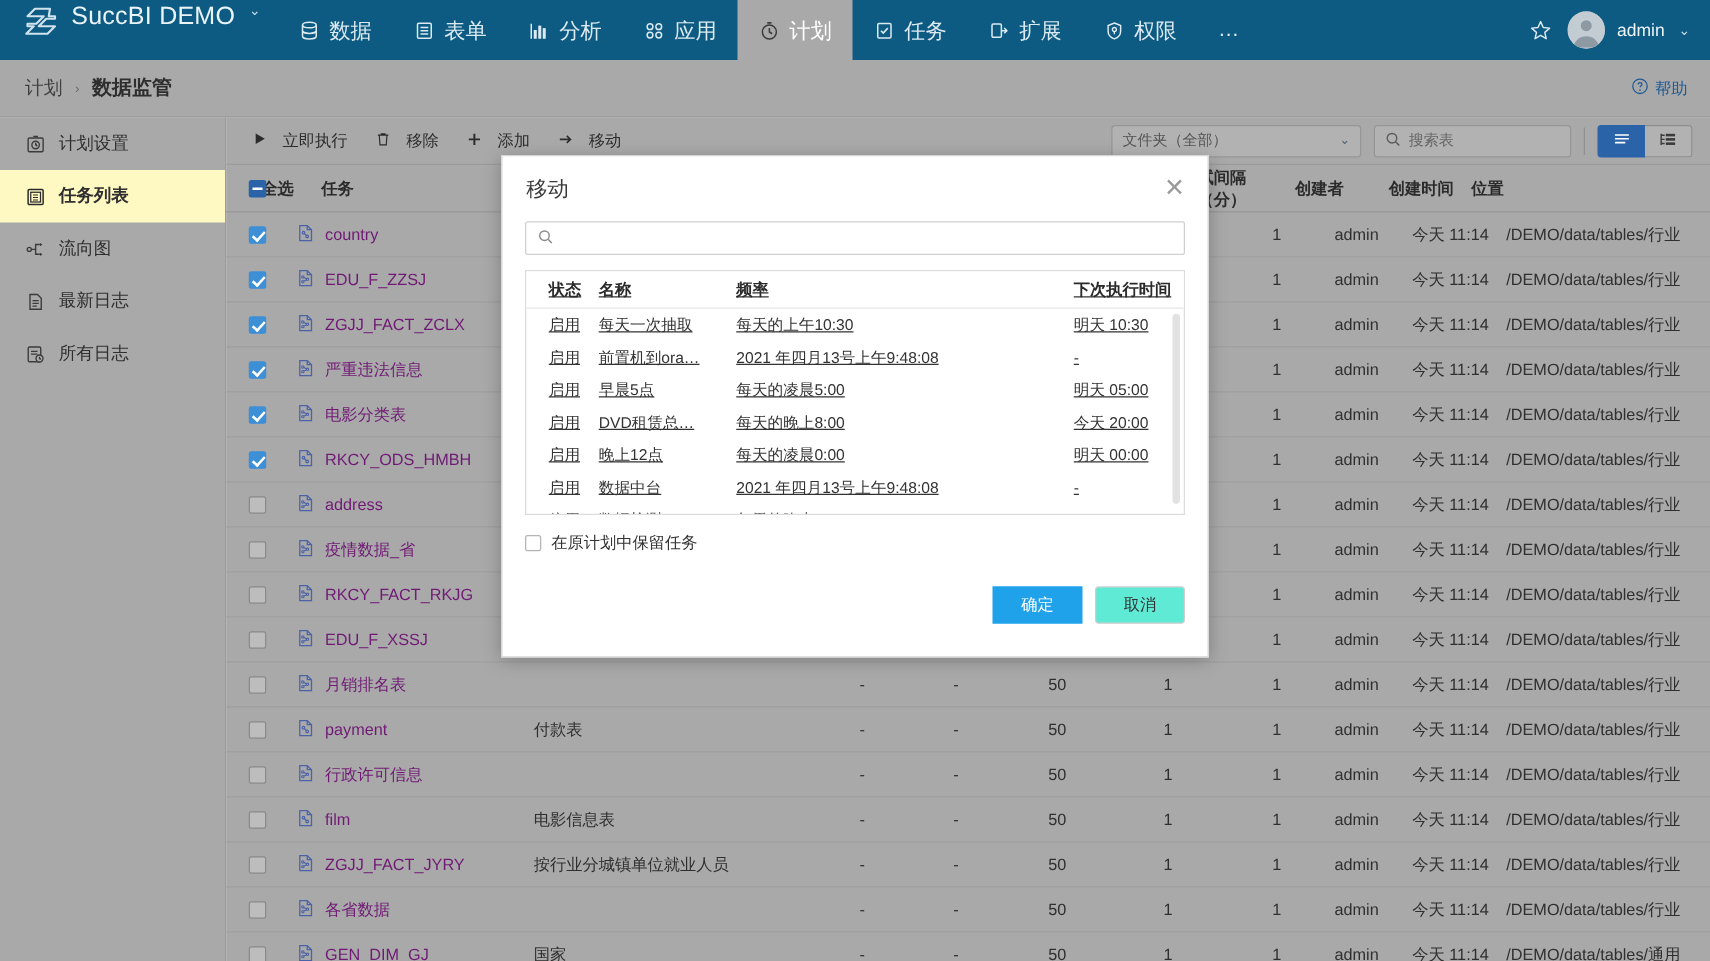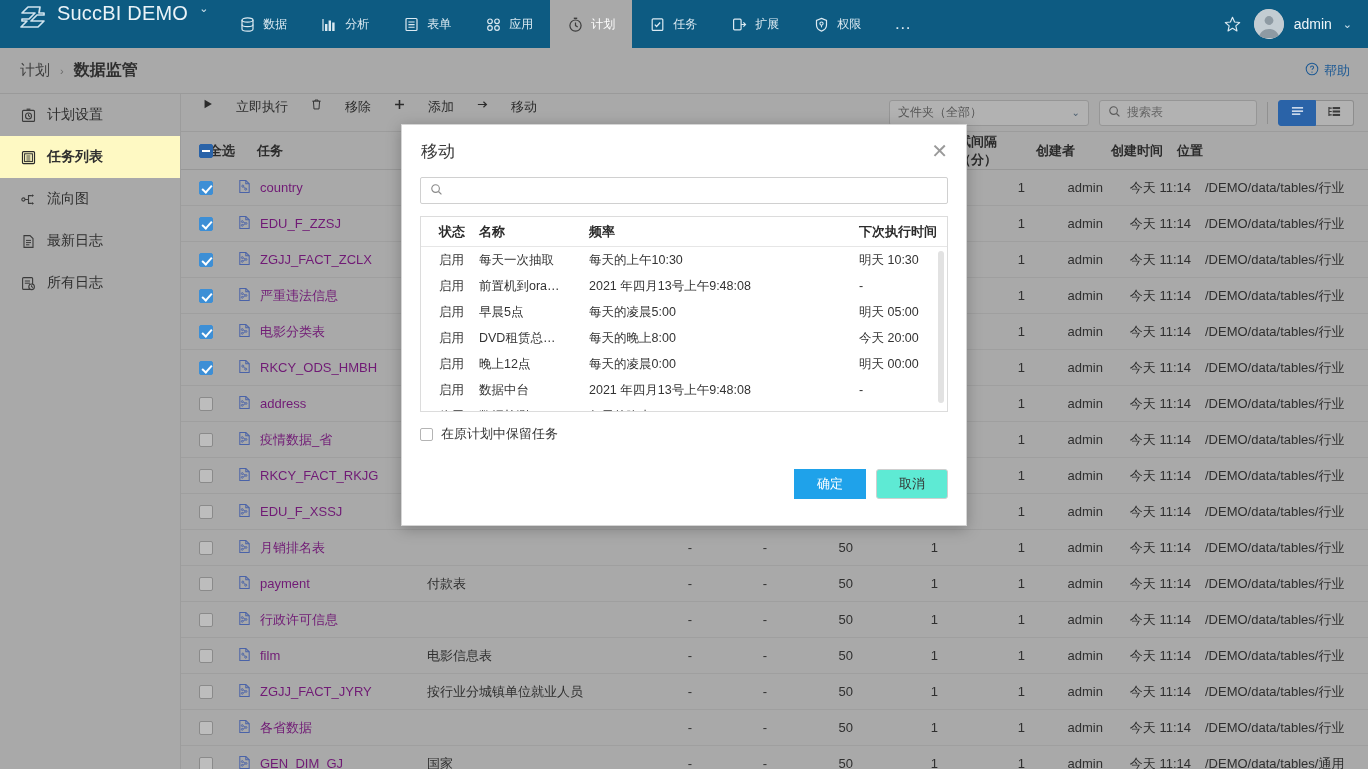--- a/index.html
+++ b/index.html
@@ -26,21 +26,21 @@
     padding: 0 14px 0 18px; height: 44px;
   }
   .brand-logo { width: 30px; height: 30px; flex: none; }
   .brand-name { font-size: 20px; color: #eaf3f8; letter-spacing: .2px; }
   .brand-caret { font-size: 11px; color: #cfe2ec; margin-left: 2px; }
 
   .nav-items { display: flex; align-items: center; height: 48px; }
   .nav-item {
     display: flex; align-items: center; gap: 7px;
     height: 48px; padding: 0 17px;
-    font-size: 12px; color: #dceaf2; white-space: nowrap;
+    font-size: 17px; color: #dceaf2; white-space: nowrap;
     cursor: pointer;
   }
   .nav-item.active { background: #a9a9a9; color: #fff; }
   .nav-item .ni { width: 17px; height: 17px; flex: none; display: block; }
   .nav-dots { padding: 0 16px; font-size: 17px; letter-spacing: 1px; color: #dceaf2; line-height: 48px; cursor: pointer; }
 
   .nav-right { margin-left: auto; display: flex; align-items: center; gap: 6px; padding-right: 14px; }
   .star-btn { width: 30px; height: 30px; display: flex; align-items: center; justify-content: center; cursor: pointer; }
   .avatar {
     width: 30px; height: 30px; border-radius: 50%;
@@ -83,21 +83,21 @@
   
   .main {
     position: absolute; top: 94px; left: 181px;
     width: 1187px; height: 675px; background: #a9a9a9;
   }
   .toolbar {
     height: 38px; display: flex; align-items: center;
     padding: 0 14px 0 10px; border-bottom: 1px solid #9c9c9c;
   }
   .tb-btn {
-    display: flex; align-items: flex-start; gap: 22px;
+    display: flex; align-items: center; gap: 12px;
     padding: 0 11px; height: 30px; font-size: 13px; color: #2e2e2e; cursor: pointer;
   }
   .tb-right { margin-left: auto; display: flex; align-items: center; gap: 10px; }
   .folder-select {
     width: 200px; height: 26px; background: #b2b2b2;
     border: 1px solid #969696; border-radius: 3px;
     display: flex; align-items: center; padding: 0 8px;
     font-size: 12px; color: #555; cursor: pointer;
   }
   .folder-select .fs-caret { margin-left: auto; font-size: 10px; color: #4b5f70; }
@@ -172,21 +172,21 @@
     margin-left: auto; font-size: 20px; color: #9a9a9a; cursor: pointer; line-height: 1;
   }
   .modal-body { padding: 0 18px; flex: 1 1 auto; display: flex; flex-direction: column; }
   .m-search {
     height: 27px; border: 1px solid #d0d0d0; border-radius: 2px;
     display: flex; align-items: center; gap: 7px; padding: 0 9px;
     font-size: 12px; color: #999; cursor: text; flex: none;
   }
   .m-list {
     margin-top: 12px; border: 1px solid #dcdcdc; height: 196px;
-    position: relative; overflow: hidden; flex: none;
+    position: relative; overflow: hidden; flex: none; text-decoration: underline;
   }
   .ml-head {
     display: flex; align-items: center; height: 30px;
     font-weight: bold; font-size: 13px; color: #2b2b2b;
     border-bottom: 1px solid #e6e6e6; background: #fff;
   }
   .ml-row {
     display: flex; align-items: center; height: 26px;
     font-size: 12.5px; color: #333;
   }
@@ -243,37 +243,37 @@
               <path d="M3 4v9c0 1.2 2.5 2.2 5.5 2.2S14 14.2 14 13V4" fill="none" stroke="#dceaf2" stroke-width="1.2"></path>
               <path d="M3 8.5c0 1.2 2.5 2.2 5.5 2.2S14 9.7 14 8.5" fill="none" stroke="#dceaf2" stroke-width="1.2"></path>
             </svg>
         </span>
         <span>数据</span>
       </div>
 
       <div class="nav-item">
         <span class="ni">
           <svg viewBox="0 0 17 17" width="17" height="17">
+              <rect x="3" y="2.5" width="11" height="12" rx="1" fill="none" stroke="#dceaf2" stroke-width="1.2"></rect>
+              <path d="M5.4 6h6.2M5.4 8.6h6.2M5.4 11.2h6.2" stroke="#dceaf2" stroke-width="1.1"></path>
+            </svg>
+        </span>
+        <span>表单</span>
+      </div>
+
+      <div class="nav-item">
+        <span class="ni">
+          <svg viewBox="0 0 17 17" width="17" height="17">
               <path d="M2 15V3" stroke="#dceaf2" stroke-width="1.2" fill="none"></path>
               <rect x="4" y="8" width="2.4" height="7" fill="#dceaf2"></rect>
               <rect x="7.6" y="4.5" width="2.4" height="10.5" fill="#dceaf2"></rect>
               <rect x="11.2" y="6.5" width="2.4" height="8.5" fill="#dceaf2"></rect>
             </svg>
         </span>
         <span>分析</span>
-      </div>
-
-      <div class="nav-item">
-        <span class="ni">
-          <svg viewBox="0 0 17 17" width="17" height="17">
-              <rect x="3" y="2.5" width="11" height="12" rx="1" fill="none" stroke="#dceaf2" stroke-width="1.2"></rect>
-              <path d="M5.4 6h6.2M5.4 8.6h6.2M5.4 11.2h6.2" stroke="#dceaf2" stroke-width="1.1"></path>
-            </svg>
-        </span>
-        <span>表单</span>
       </div>
 
       <div class="nav-item">
         <span class="ni">
           <svg viewBox="0 0 17 17" width="17" height="17">
               <circle cx="5" cy="5.3" r="2.3" fill="none" stroke="#dceaf2" stroke-width="1.2"></circle>
               <circle cx="12" cy="5.3" r="2.3" fill="none" stroke="#dceaf2" stroke-width="1.2"></circle>
               <circle cx="5" cy="12" r="2.3" fill="none" stroke="#dceaf2" stroke-width="1.2"></circle>
               <circle cx="12" cy="12" r="2.3" fill="none" stroke="#dceaf2" stroke-width="1.2"></circle>
             </svg>

